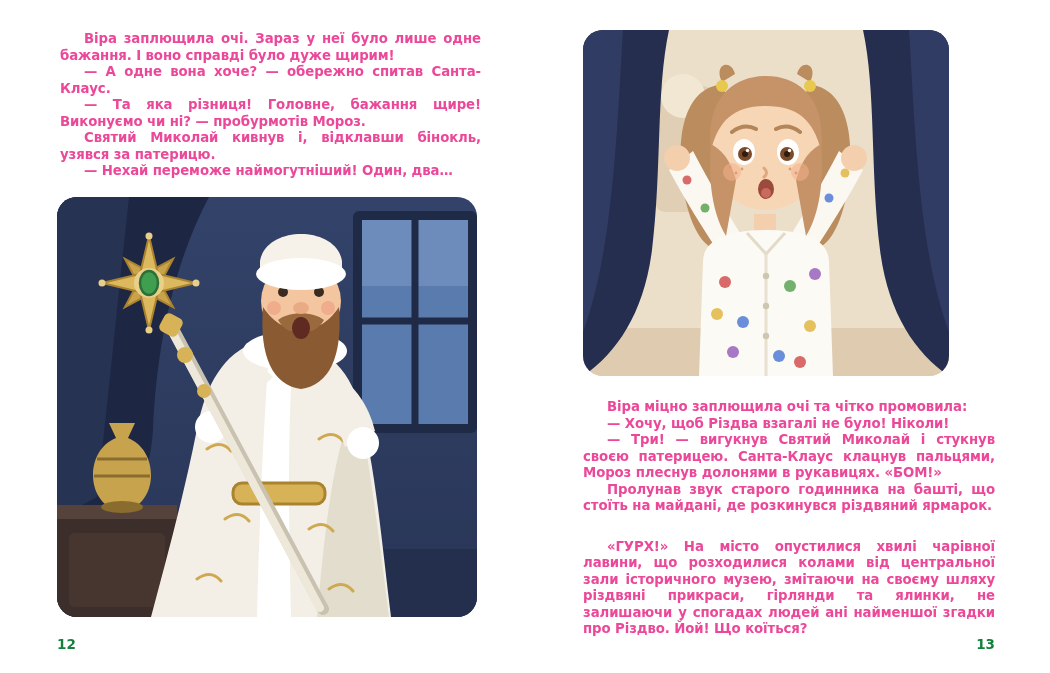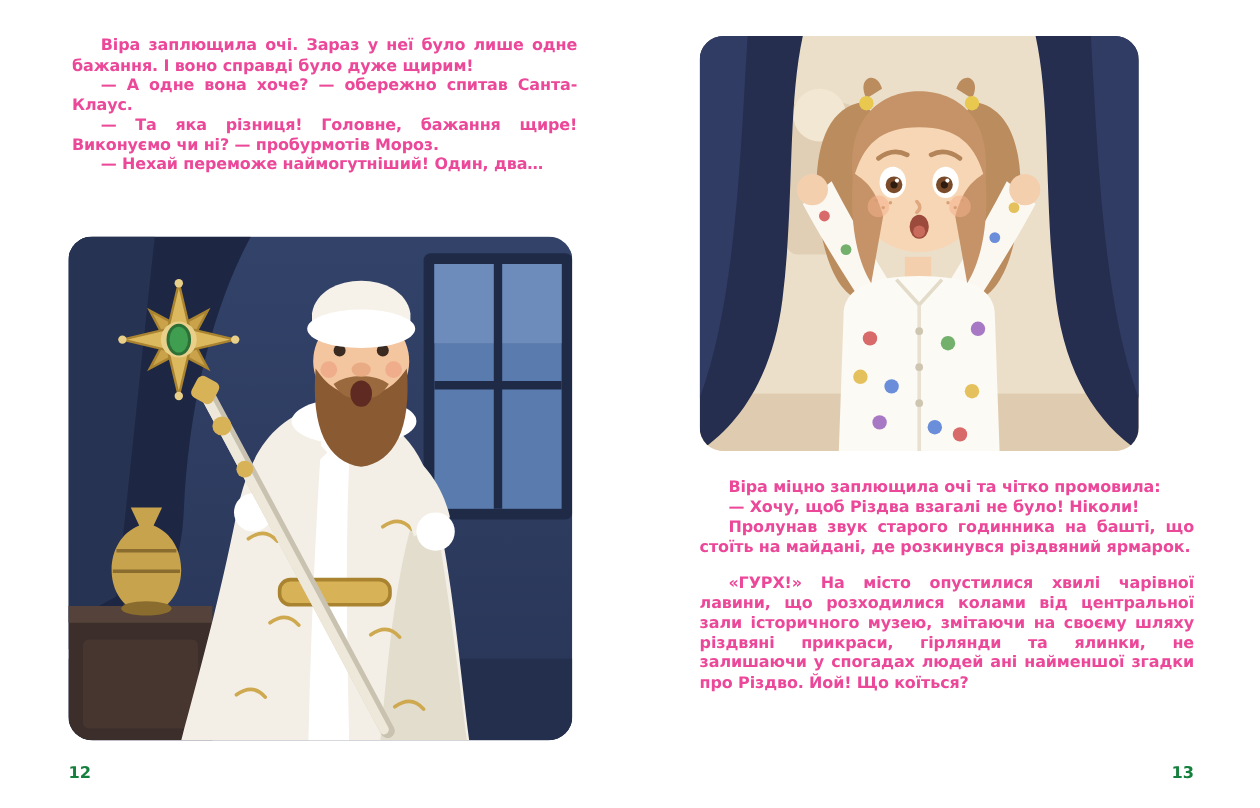--- a/index.html
+++ b/index.html
@@ -18,21 +18,21 @@
     font-size: 13.3px;
     line-height: 16.5px;
     font-weight: 700;
     letter-spacing: -0.1px;
   }
   .text-block p {
     margin: 0;
     text-indent: 24px;
     text-align: justify;
   }
-  .text-block p.gap { margin-top: 14px; }
+  .text-block p.gap { margin-top: 24px; }
 
   .left-text  { left: 60px;  top: 31px;  width: 421px; }
   .right-text { left: 583px; top: 399px; width: 412px; }
 
   .illustration {
     position: absolute;
     border-radius: 20px;
     overflow: hidden;
     margin: 0;
     padding: 0;
@@ -54,20 +54,21 @@
 <body>
 
 <div class="spread">
 
   <section>
 
     <div class="text-block left-text">
       <p>Віра заплющила очі. Зараз у неї було лише одне бажання. І воно справді було дуже щирим!</p>
       <p>— А одне вона хоче? — обережно спитав Санта-Клаус.</p>
       <p>— Та яка різниця! Головне, бажання щире! Виконуємо чи ні? — пробурмотів Мороз.</p>
+      <p>Святий Миколай кивнув і, відклавши бінокль, узявся за патерицю.</p>
       <p>— Нехай переможе наймогутніший! Один, два…</p>
     </div>
 
     <figure class="illustration left-illo">
       <svg viewBox="0 0 420 420" xmlns="http://www.w3.org/2000/svg">
 
         <rect width="420" height="420" fill="#2f3e63"></rect>
         <rect width="420" height="420" fill="url(#lg1)" opacity="0.35"></rect>
         <defs>
           <linearGradient id="lg1" x1="0" y1="0" x2="0" y2="1">
@@ -261,20 +262,21 @@
               <circle cx="213" cy="143" r="1.4"></circle>
               <circle cx="219" cy="137" r="1.4"></circle>
           </g>
         </g>
       </svg>
     </figure>
 
     <div class="text-block right-text">
       <p>Віра міцно заплющила очі та чітко промовила:</p>
       <p>— Хочу, щоб Різдва взагалі не було! Ніколи!</p>
+      <p>— Три! — вигукнув Святий Миколай і стукнув своєю патерицею. Санта-Клаус клацнув пальцями, Мороз плеснув долонями в рукавицях. «БОМ!»</p>
       <p>Пролунав звук старого годинника на башті, що стоїть на майдані, де розкинувся різдвяний ярмарок.</p>
       <p class="gap">«ГУРХ!» На місто опустилися хвилі чарівної лавини, що розходилися колами від центральної зали історичного музею, змітаючи на своєму шляху різдвяні прикраси, гірлянди та ялинки, не залишаючи у спогадах людей ані найменшої згадки про Різдво. Йой! Що коїться?</p>
     </div>
 
     <div class="page-number pn-right">13</div>
   </section>
 
 </div>
 
 </body></html>

